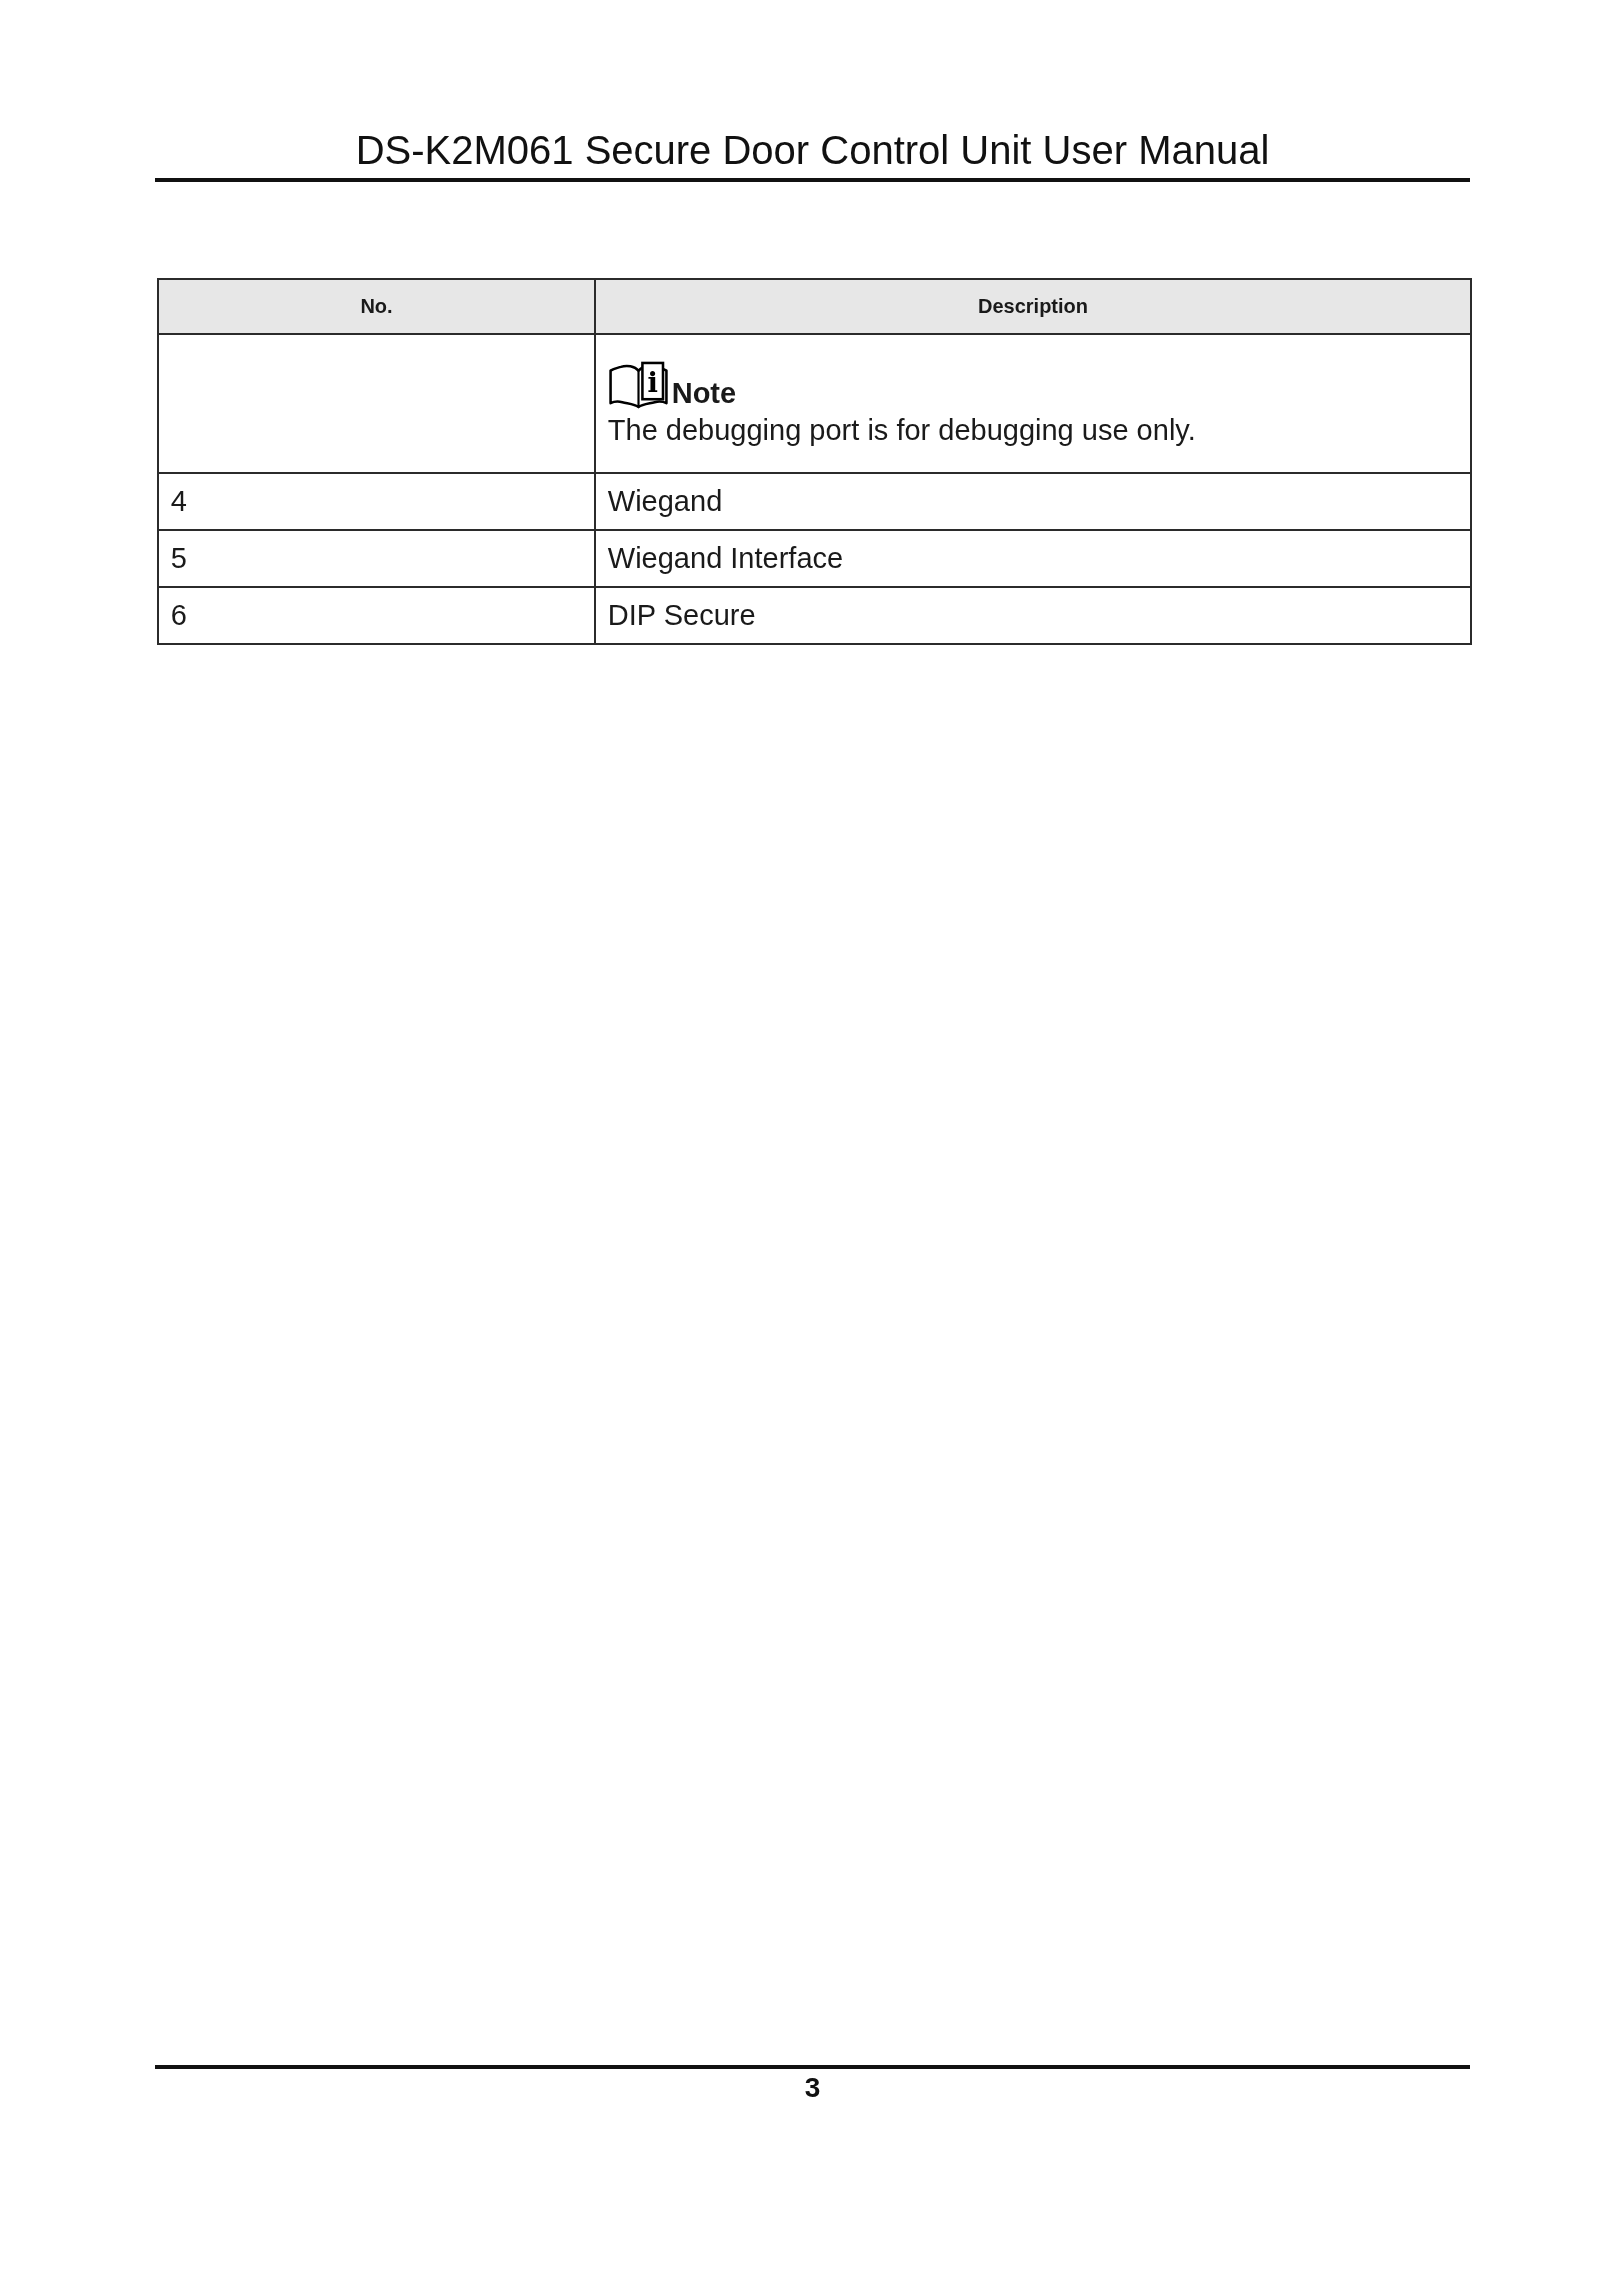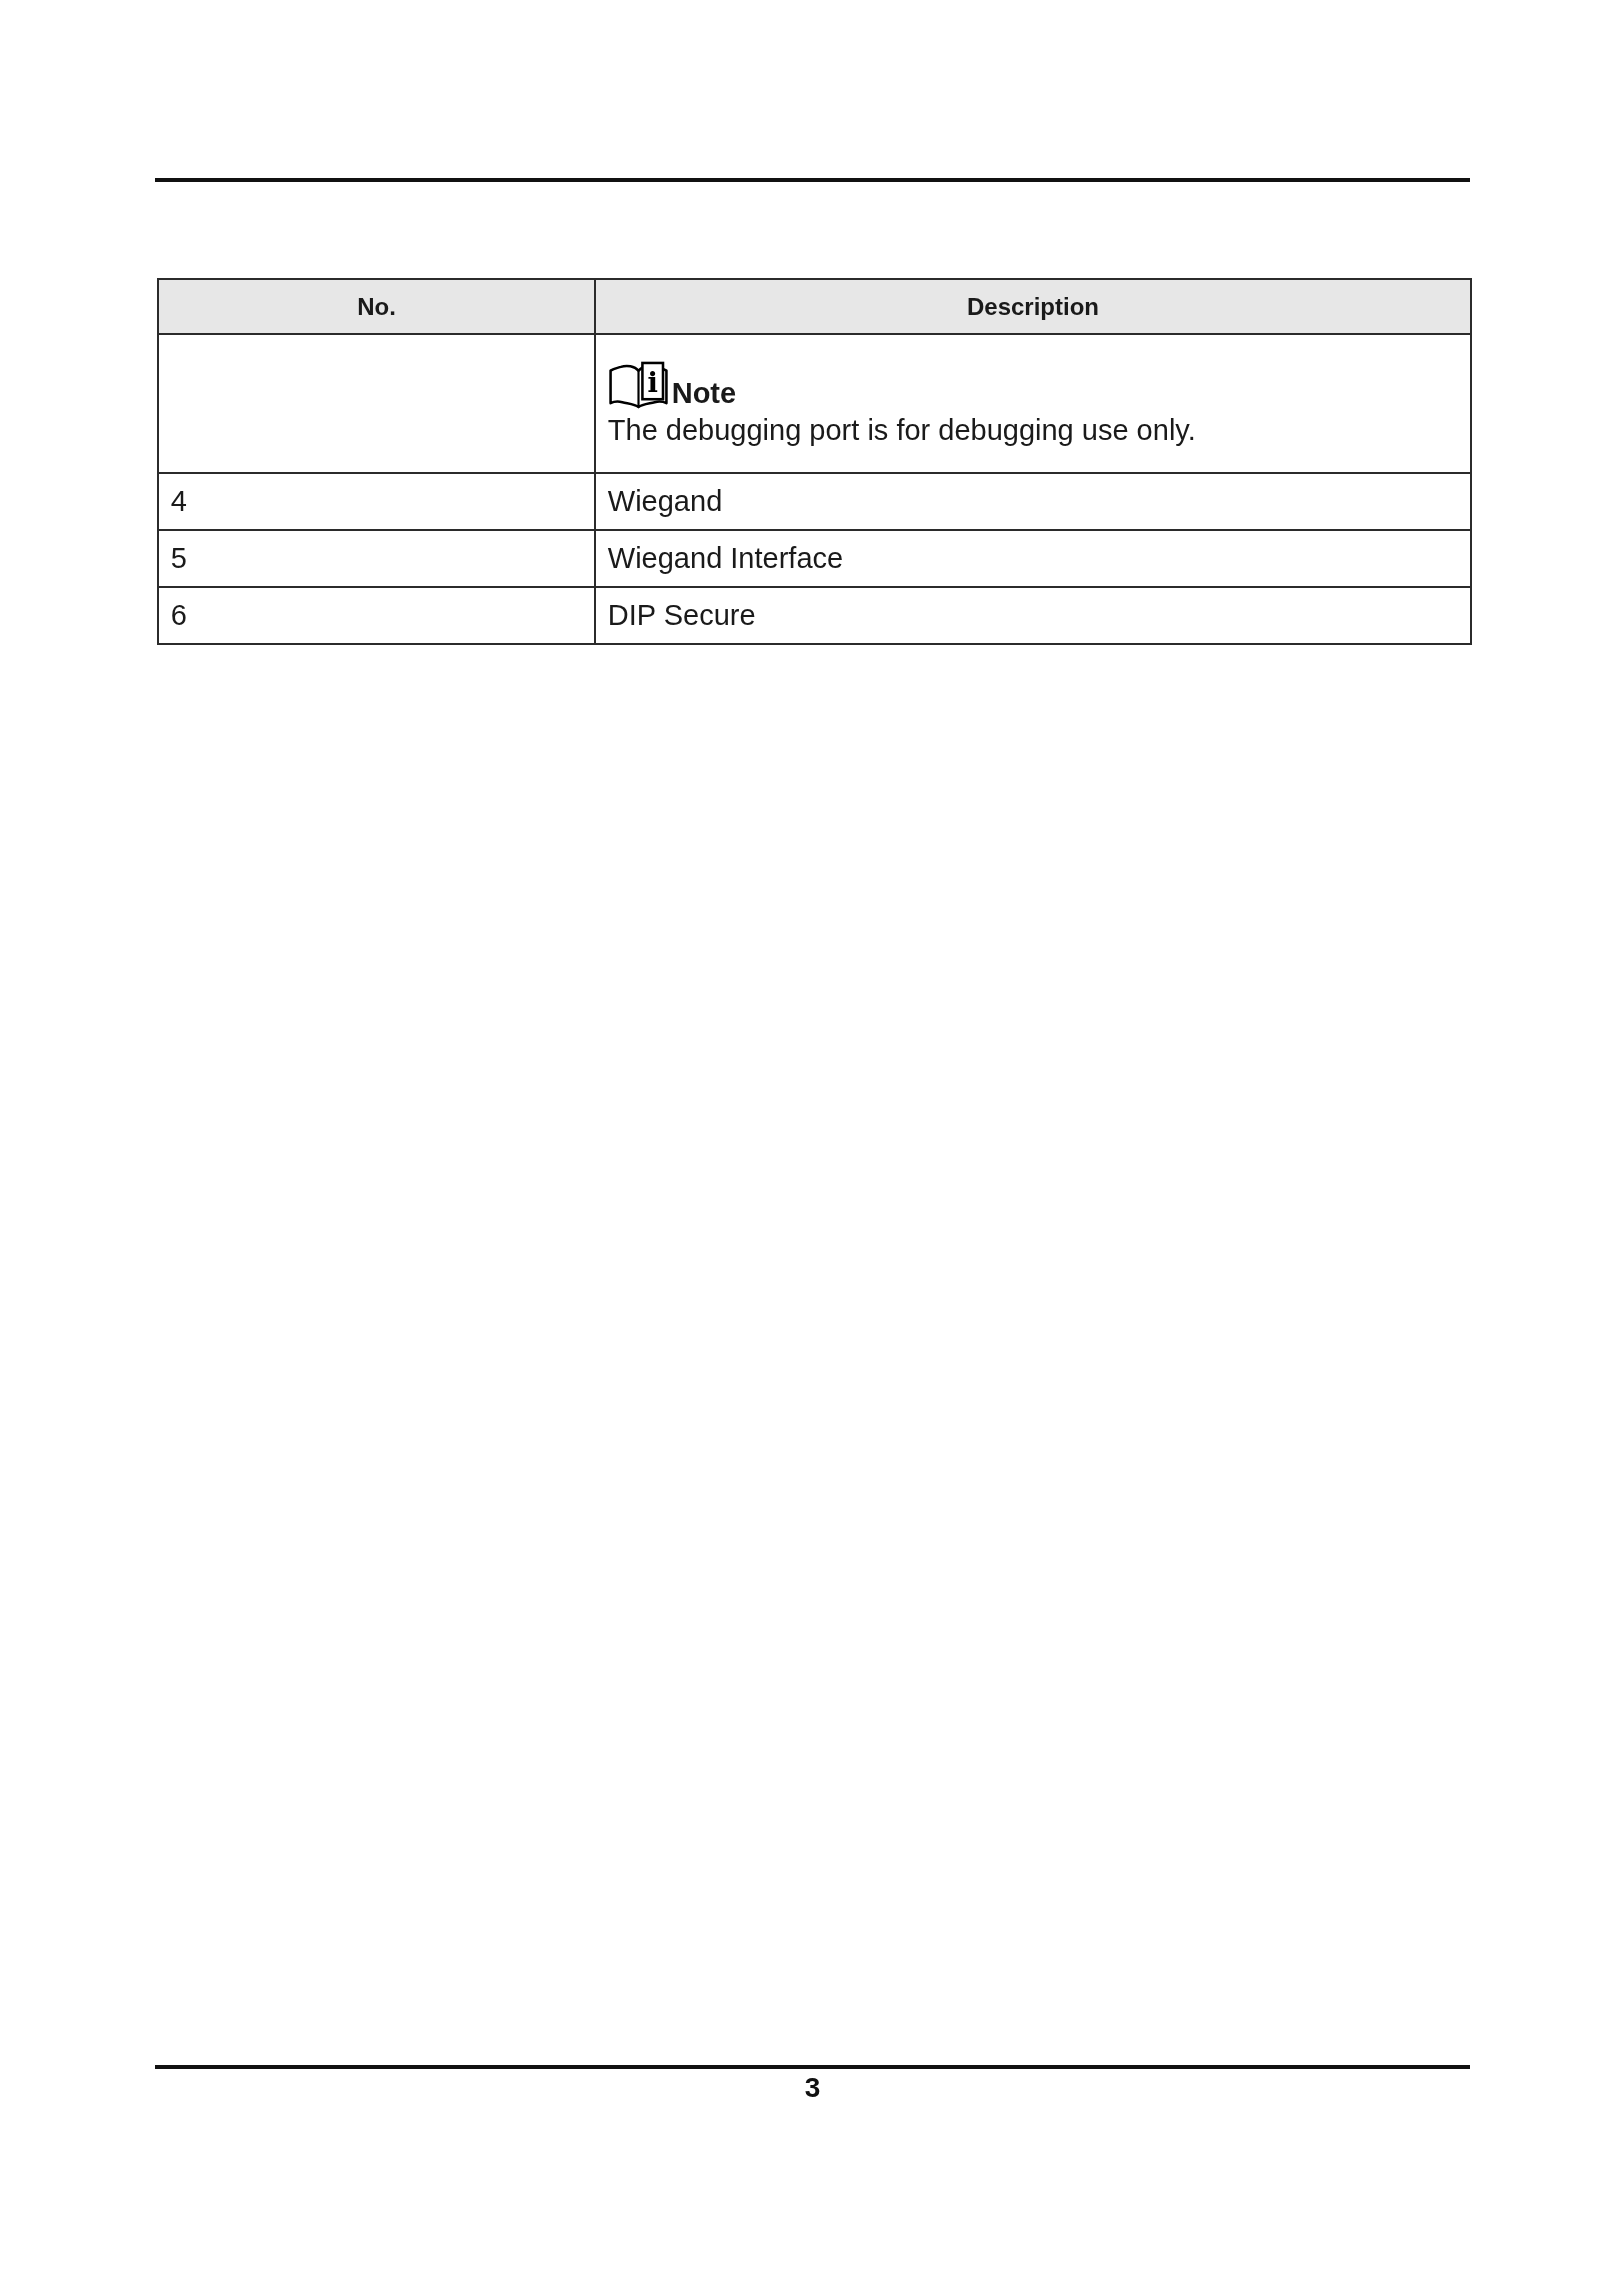--- a/index.html
+++ b/index.html
@@ -48,21 +48,21 @@
     font-size: 29px;
   }
   table.spec-table th,
   table.spec-table td {
     border: 2px solid #2b2b2b;
     vertical-align: middle;
   }
   table.spec-table th {
     background: #e7e7e7;
     font-weight: 700;
-    font-size: 24px;
+    font-size: 20px;
     text-align: center;
     height: 55px;
     color: #1a1a1a;
   }
   col.col-no   { width: 437px; }
   col.col-desc { width: 876px; }
 
   td.cell-no {
     padding-left: 11.8px;
     font-size: 29px;
@@ -117,20 +117,21 @@
     font-size: 28px;
     font-weight: 700;
     color: #111111;
   }
 </style>
 </head>
 <body>
 
 <div class="page">
 
+  <div class="doc-title">DS-K2M061 Secure Door Control Unit User Manual</div>
   <div class="header-rule"></div>
 
   <table class="spec-table">
     <colgroup>
       <col class="col-no">
       <col class="col-desc">
     </colgroup>
     <thead>
       <tr>
         <th>No.</th>

